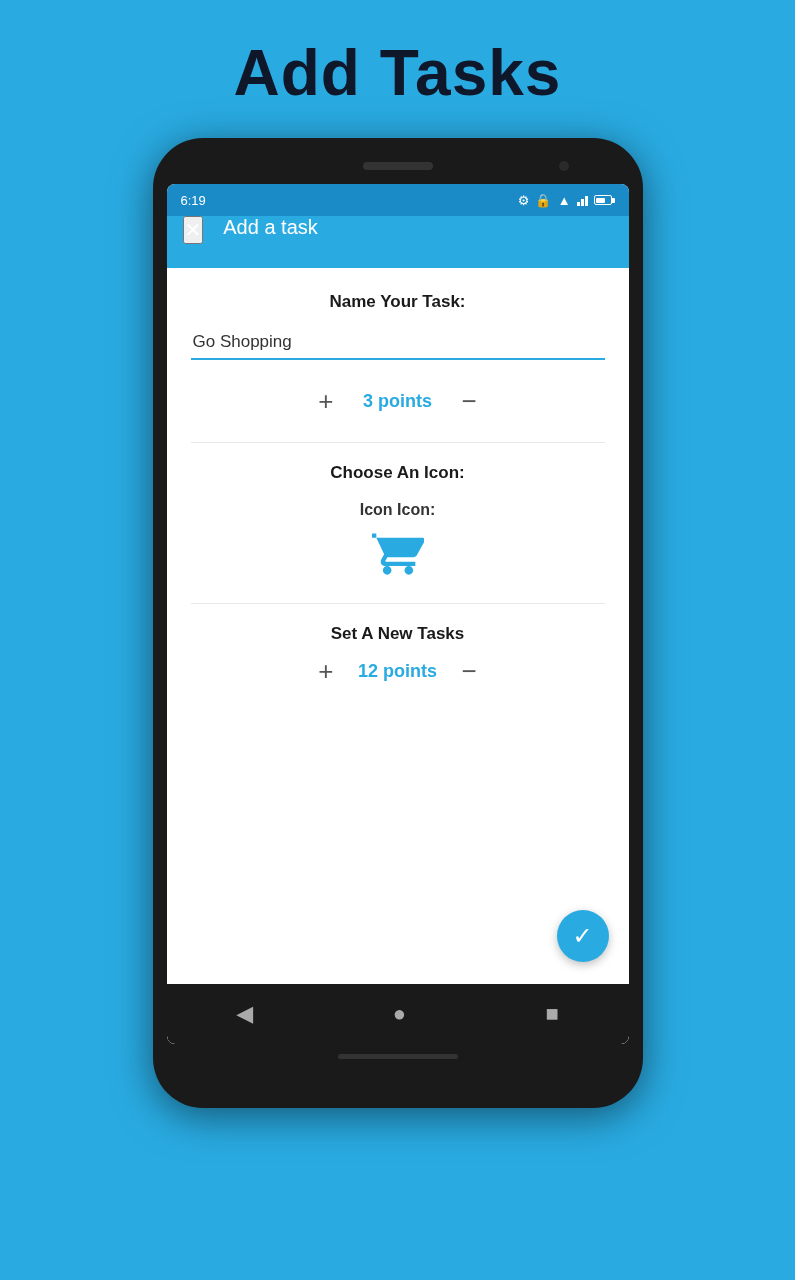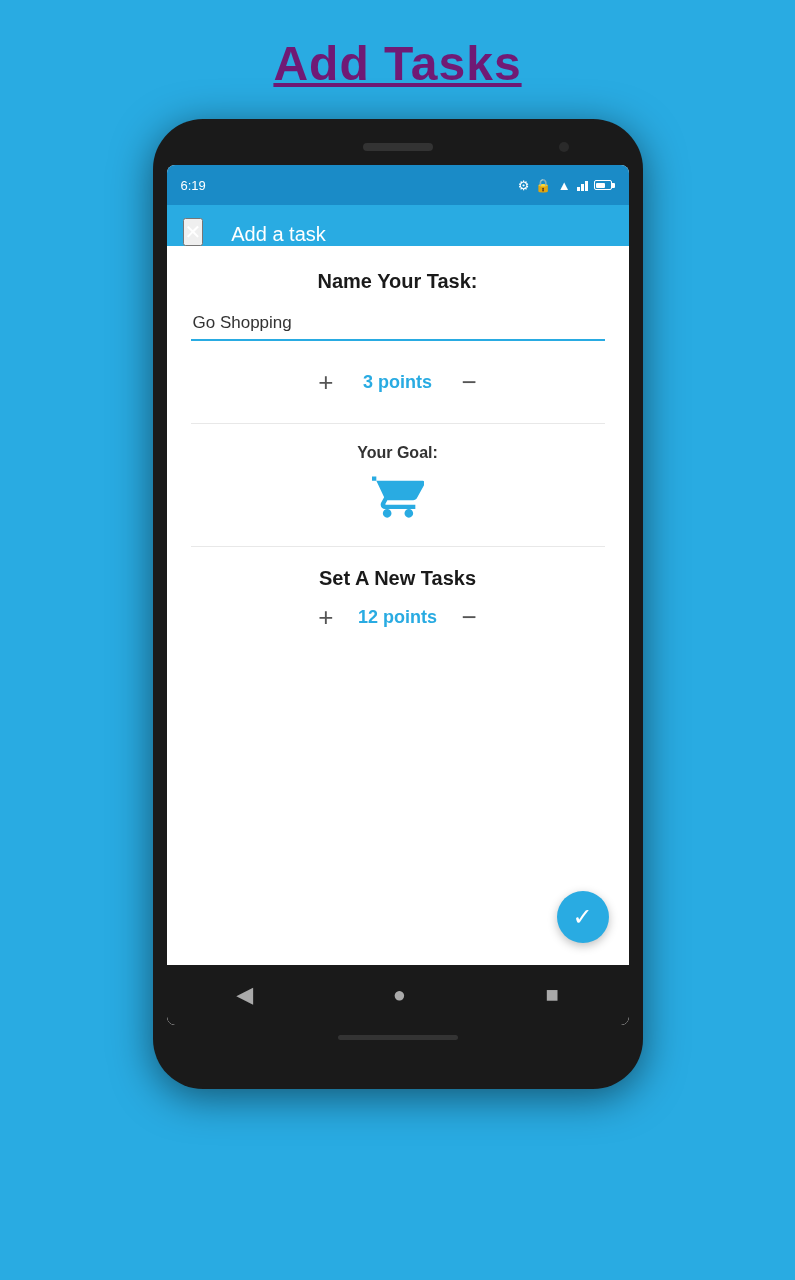--- a/index.html
+++ b/index.html
@@ -15,25 +15,24 @@
       overflow: hidden;
     }
 
     .page-header {
       text-align: center;
       padding-top: 36px;
       padding-bottom: 10px;
     }
 
     .page-title {
-      font-size: 48px;
+      font-size: 64px;
       font-weight: 900;
-      color: #701a75;
+      color: #0f172a;
       letter-spacing: 1px;
-      text-decoration: underline;
     }
 
     .page-subtitle {
       font-size: 22px;
       font-style: italic;
       color: #ffffff;
       font-weight: 600;
       margin-top: 6px;
     }
 
@@ -82,21 +81,21 @@
       background: #ffffff;
       border-radius: 8px;
       overflow: hidden;
       display: flex;
       flex-direction: column;
     }
 
     
     .status-bar {
       background: #1a8bc7;
-      height: 40px;
+      height: 32px;
       display: flex;
       align-items: center;
       justify-content: space-between;
       padding: 0 14px;
       flex-shrink: 0;
     }
 
     .status-time {
       color: #fff;
       font-size: 13px;
@@ -110,25 +109,25 @@
     }
 
     .status-icon {
       color: #fff;
       font-size: 13px;
     }
 
     
     .app-bar {
       background: #29abe2;
-      height: 41px;
-      display: flex;
-      align-items: flex-end;
+      height: 52px;
+      display: flex;
+      align-items: flex-start;
       padding: 0 16px;
-      gap: 28px;
+      gap: 20px;
       flex-shrink: 0;
     }
 
     .app-bar-close {
       color: #fff;
       font-size: 20px;
       font-weight: 300;
       cursor: pointer;
     }
 
@@ -142,21 +141,21 @@
     .screen-content {
       flex: 1;
       background: #fff;
       overflow-y: auto;
       padding: 24px 24px 80px;
       position: relative;
     }
 
     .section-label {
       text-align: center;
-      font-size: 20px;
+      font-size: 17px;
       font-weight: 700;
       color: #1a1a1a;
       margin-bottom: 14px;
     }
 
     
     .task-name-section {
       margin-bottom: 28px;
     }
 
@@ -409,22 +408,23 @@
         <div class="points-control">
           <button class="points-btn">+</button>
           <span class="points-value">3 points</span>
           <button class="points-btn">−</button>
         </div>
       </div>
 
       <div class="divider"></div>
 
       <div class="icon-section">
-
-        <div class="your-icon-label">Your Goal:</div>
+        <div class="section-label">Choose An Icon:</div>
+
+        <div class="your-icon-label">Icon Icon:</div>
 
         
         <svg class="cart-icon-svg" width="52" height="52" viewBox="0 0 24 24" fill="#29abe2">
           <path d="M7 18c-1.1 0-2 .9-2 2s.9 2 2 2 2-.9 2-2-.9-2-2-2zm10 0c-1.1 0-2 .9-2 2s.9 2 2 2 2-.9 2-2-.9-2-2-2zM5.2 5H2V3H0v2h2l3.6 7.6L4.25 15C4.1 15.3 4 15.65 4 16c0 1.1.9 2 2 2h14v-2H6.42c-.14 0-.25-.11-.25-.25l.03-.12.9-1.63H19c.75 0 1.41-.41 1.75-1.03l3.58-6.49A1 1 0 0 0 23.5 5H5.2z"></path>
         </svg>
       </div>
 
       <div class="divider"></div>
 
       <div class="goal-section">

